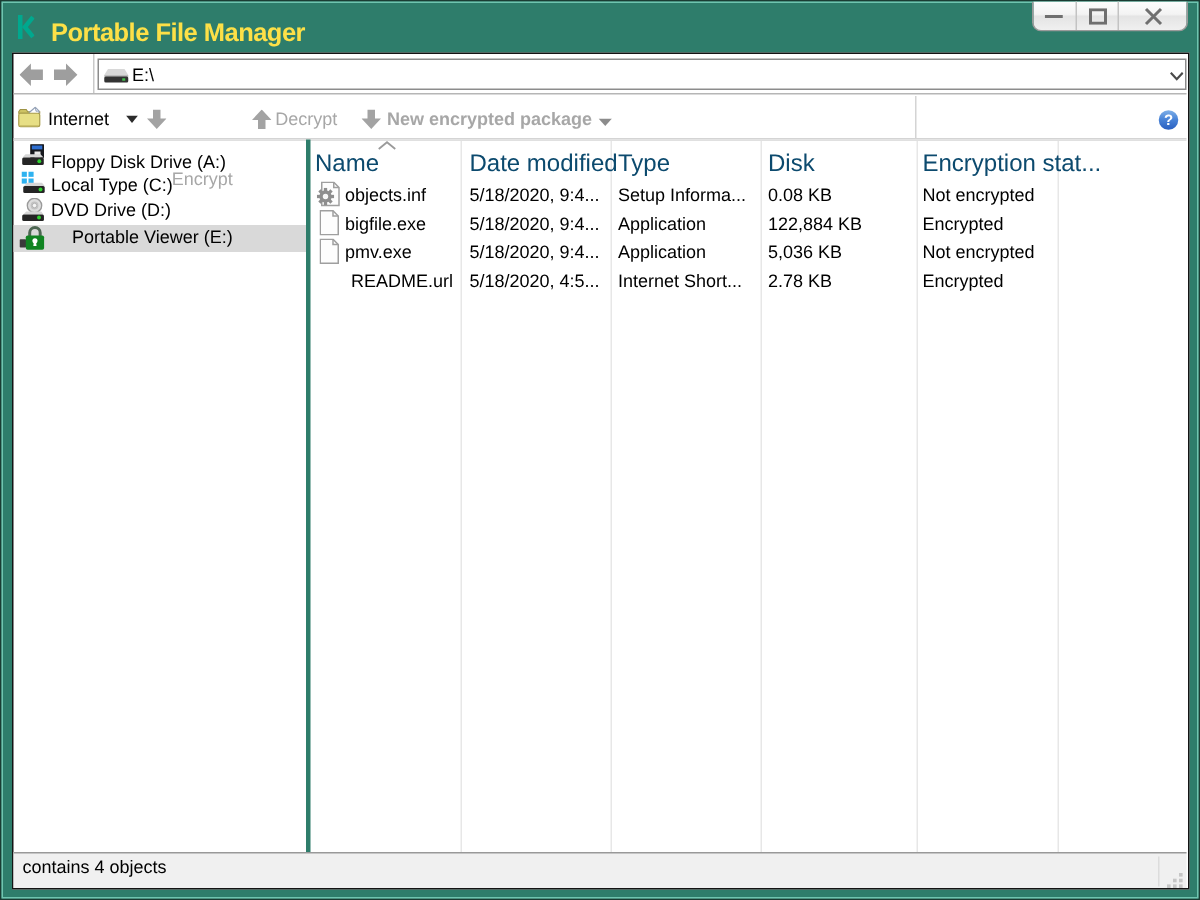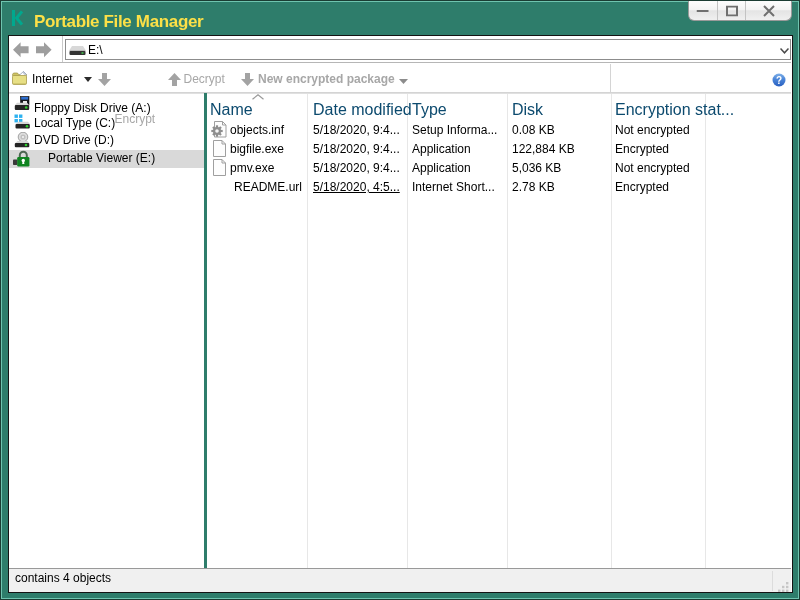--- a/index.html
+++ b/index.html
@@ -237,21 +237,21 @@
       <path d="M0.5,0.5 L9,0.5 L12.5,4 L12.5,16.5 L0.5,16.5 Z" fill="#fdfdfd" stroke="#9f9f9f" stroke-width="1"></path>
       <path d="M9,0.5 L9,4 L12.5,4" fill="none" stroke="#9f9f9f" stroke-width="1"></path>
     </svg>
     <div class="row txt" style="left:221px;top:125px;">pmv.exe</div>
     <div class="row txt" style="left:304px;top:125px;">5/18/2020, 9:4...</div>
     <div class="row txt" style="left:403px;top:125px;">Application</div>
     <div class="row txt" style="left:503px;top:125px;">5,036 KB</div>
     <div class="row txt" style="left:606px;top:125px;">Not encrypted</div>
 
     <div class="row txt" style="left:225px;top:144px;">README.url</div>
-    <div class="row txt" style="left:304px;top:144px;text-decoration:underline;">5/18/2020, 4:5...</div>
+    <div class="row txt" style="left:304px;top:144px;">5/18/2020, 4:5...</div>
     <div class="row txt" style="left:403px;top:144px;text-align:center;">Internet Short...</div>
     <div class="row txt" style="left:503px;top:144px;">2.78 KB</div>
     <div class="row txt" style="left:606px;top:144px;">Encrypted</div>
 
     <div id="status"></div>
     <div class="abs txt" style="left:6px;top:535px;">contains 4 objects</div>
     <div id="statdiv"></div>
     <svg class="abs" style="left:769px;top:546px;" width="11" height="10" viewBox="0 0 11 10">
       <g fill="#c6c6c6">
         <rect x="8" y="0" width="2.4" height="2.4"></rect>

